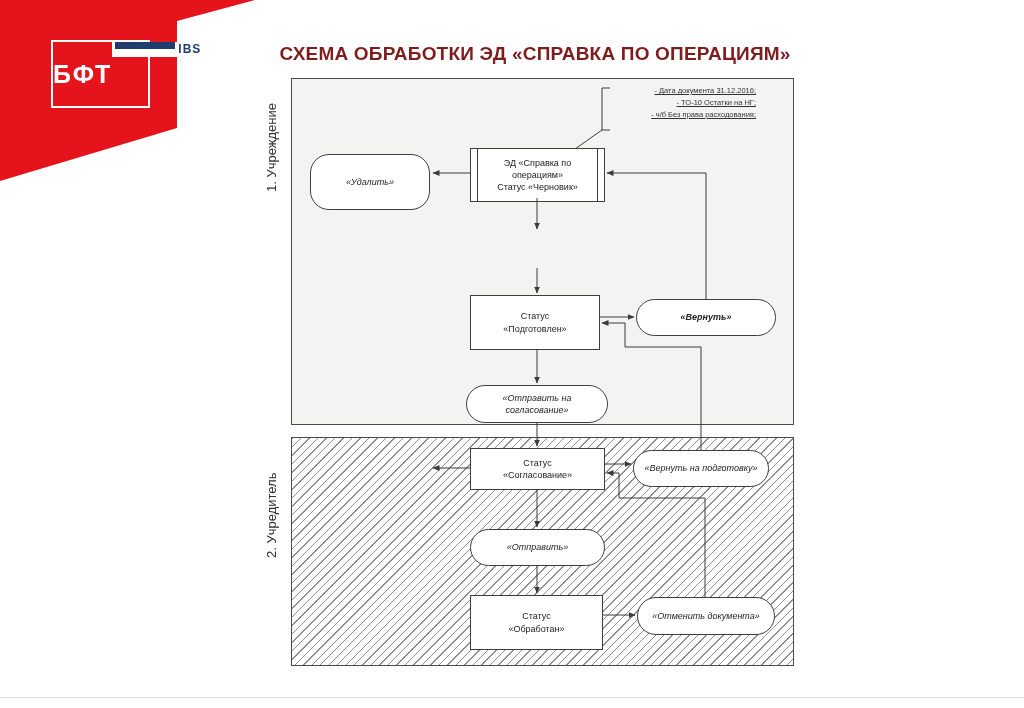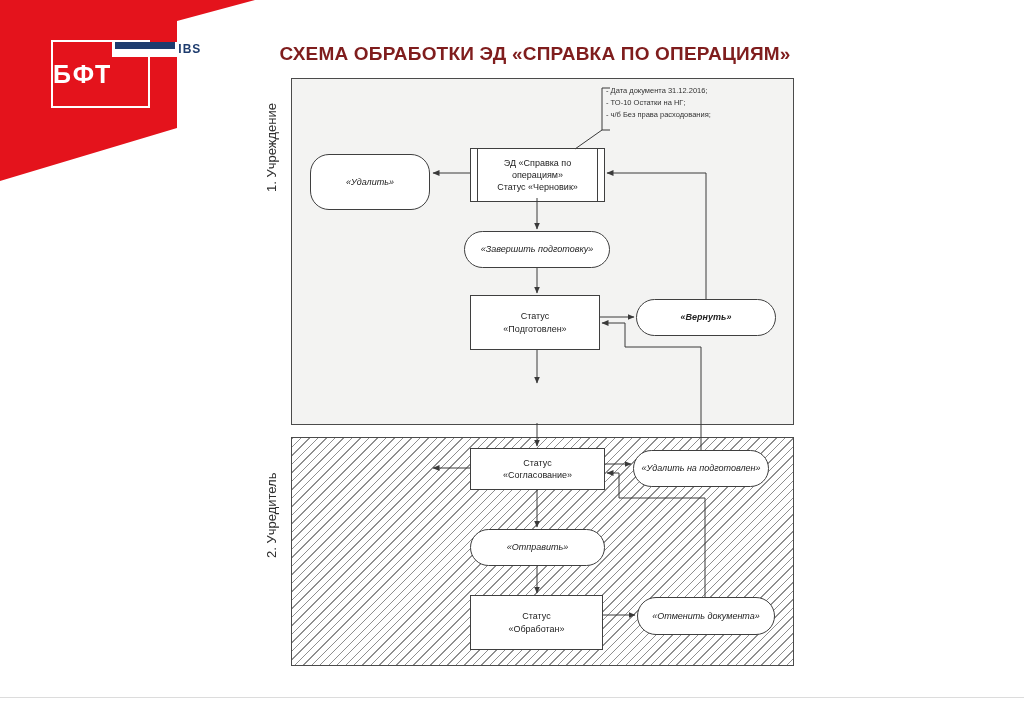--- a/index.html
+++ b/index.html
@@ -51,21 +51,21 @@
   .stadium{border-radius:19px;font-style:italic;}
   .object{position:absolute;}
   .object::before,.object::after{
     content:"";position:absolute;top:0;bottom:0;width:1px;background:#3f3f3f;
   }
   .object::before{left:6px;}
   .object::after{right:6px;}
   
   .doc-note{
     position:absolute;left:606px;top:85px;width:150px;
-    font-size:7.5px;line-height:1.6;color:#333333;white-space:pre-line;text-align:left;z-index:2;
+    font-size:7.5px;line-height:1.6;color:#333333;white-space:pre-line;text-align:right;z-index:2;text-decoration:underline;
   }
   
   .overlay{position:absolute;left:0;top:0;z-index:3;pointer-events:none;}
   .overlay polyline,.overlay line{fill:none;stroke:#3a3a3a;stroke-width:1;}
   .bottom-rule{position:absolute;left:0;top:697px;width:1024px;height:1px;background:#dcdcdc;}
 </style>
 </head>
 <body>
 
 <div class="slide">
@@ -92,28 +92,29 @@
   <div class="lane-label l2">2. Учредитель</div>
 
   <div class="doc-note">- Дата документа 31.12.2016;
 - ТО-10 Остатки на НГ;
 - ч/б Без права расходования;</div>
 
   <div class="node object" style="left:470px;top:148px;width:135px;height:54px;">ЭД «Справка по
 операциям»
 Статус «Черновик»</div>
   <div class="node stadium" style="left:310px;top:154px;width:120px;height:56px;">«Удалить»</div>
-  <div class="node stadium" style="left:464px;top:231px;width:146px;height:37px;">«Завершить подготовку»</div>
   <div class="node" style="left:470px;top:295px;width:130px;height:55px;">Статус
 «Подготовлен»</div>
   <div class="node stadium" style="left:636px;top:299px;width:140px;height:37px;font-weight:bold;">«Вернуть»</div>
+  <div class="node stadium" style="left:466px;top:385px;width:142px;height:38px;">«Отправить на
+согласование»</div>
 
   <div class="node" style="left:470px;top:448px;width:135px;height:42px;">Статус
 «Согласование»</div>
-  <div class="node stadium" style="left:633px;top:450px;width:136px;height:37px;">«Удалить на подготовлен»</div>
+  <div class="node stadium" style="left:633px;top:450px;width:136px;height:37px;">«Вернуть на подготовку»</div>
   <div class="node stadium" style="left:470px;top:529px;width:135px;height:37px;">«Отправить»</div>
   <div class="node" style="left:470px;top:595px;width:133px;height:55px;">Статус
 «Обработан»</div>
   <div class="node stadium" style="left:637px;top:597px;width:138px;height:38px;">«Отменить документа»</div>
 
   <svg class="overlay" width="1024" height="708" viewBox="0 0 1024 708">
     <defs>
       <marker id="arrow" markerWidth="8" markerHeight="7" refX="6.5" refY="3" orient="auto" markerUnits="userSpaceOnUse">
         <path d="M0,0 L7,3 L0,6 Z" fill="#3a3a3a"></path>
       </marker>

